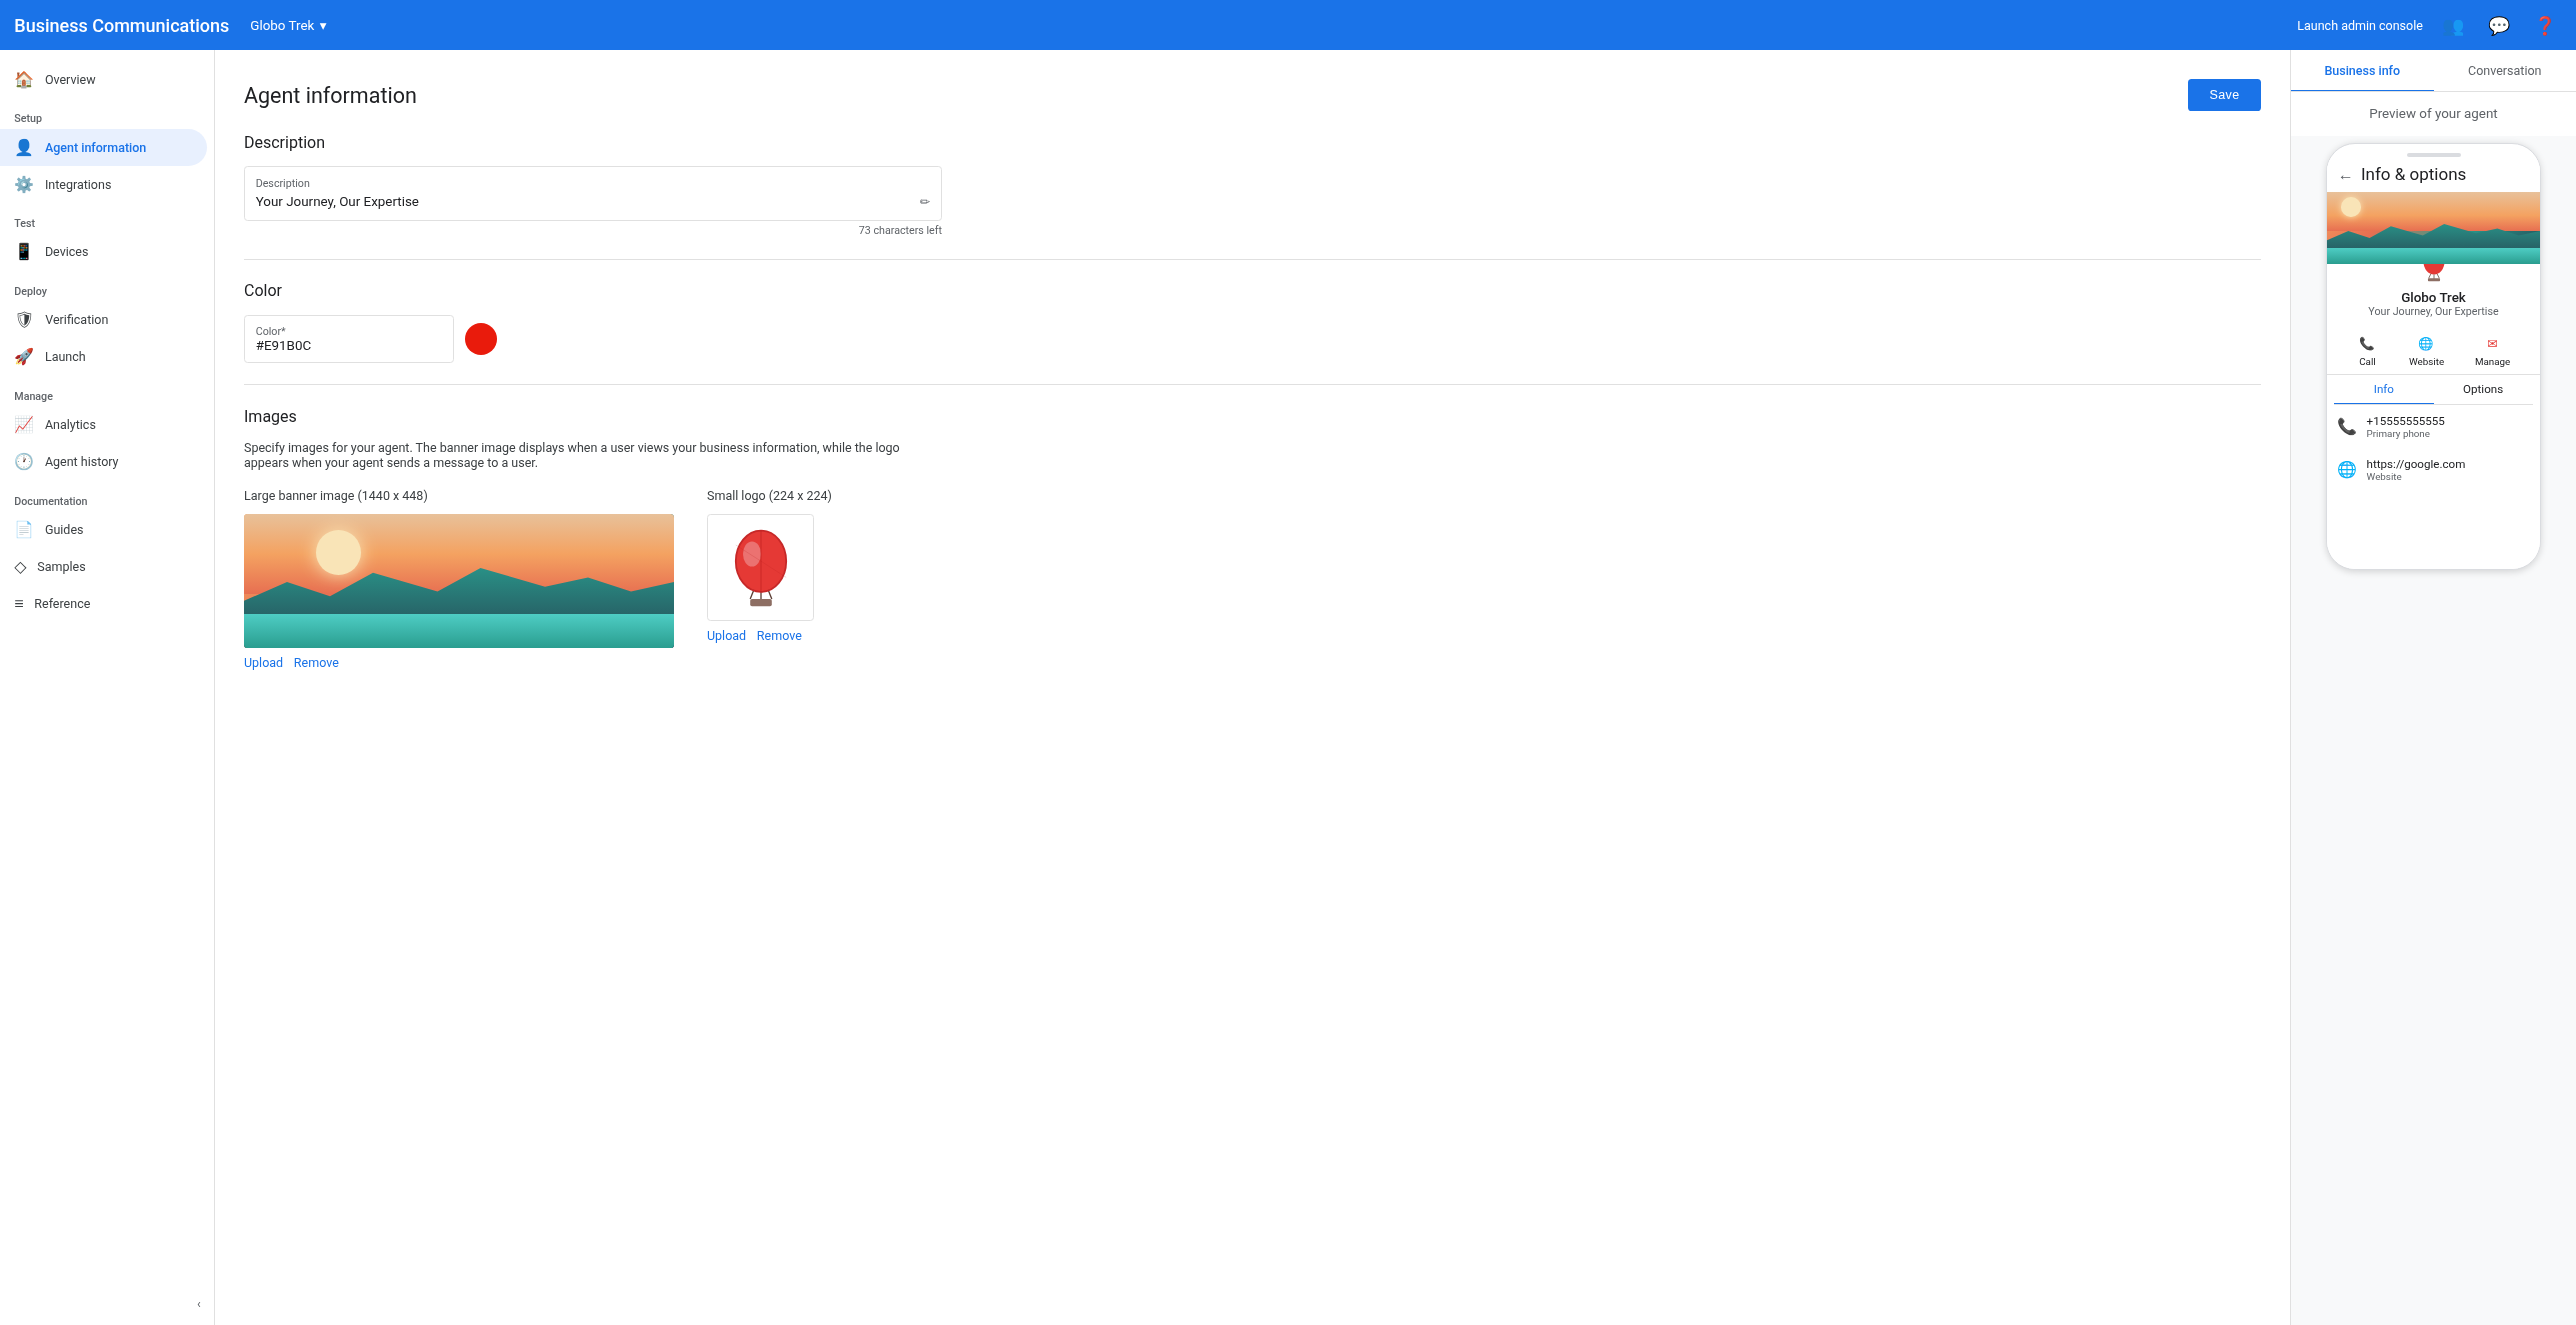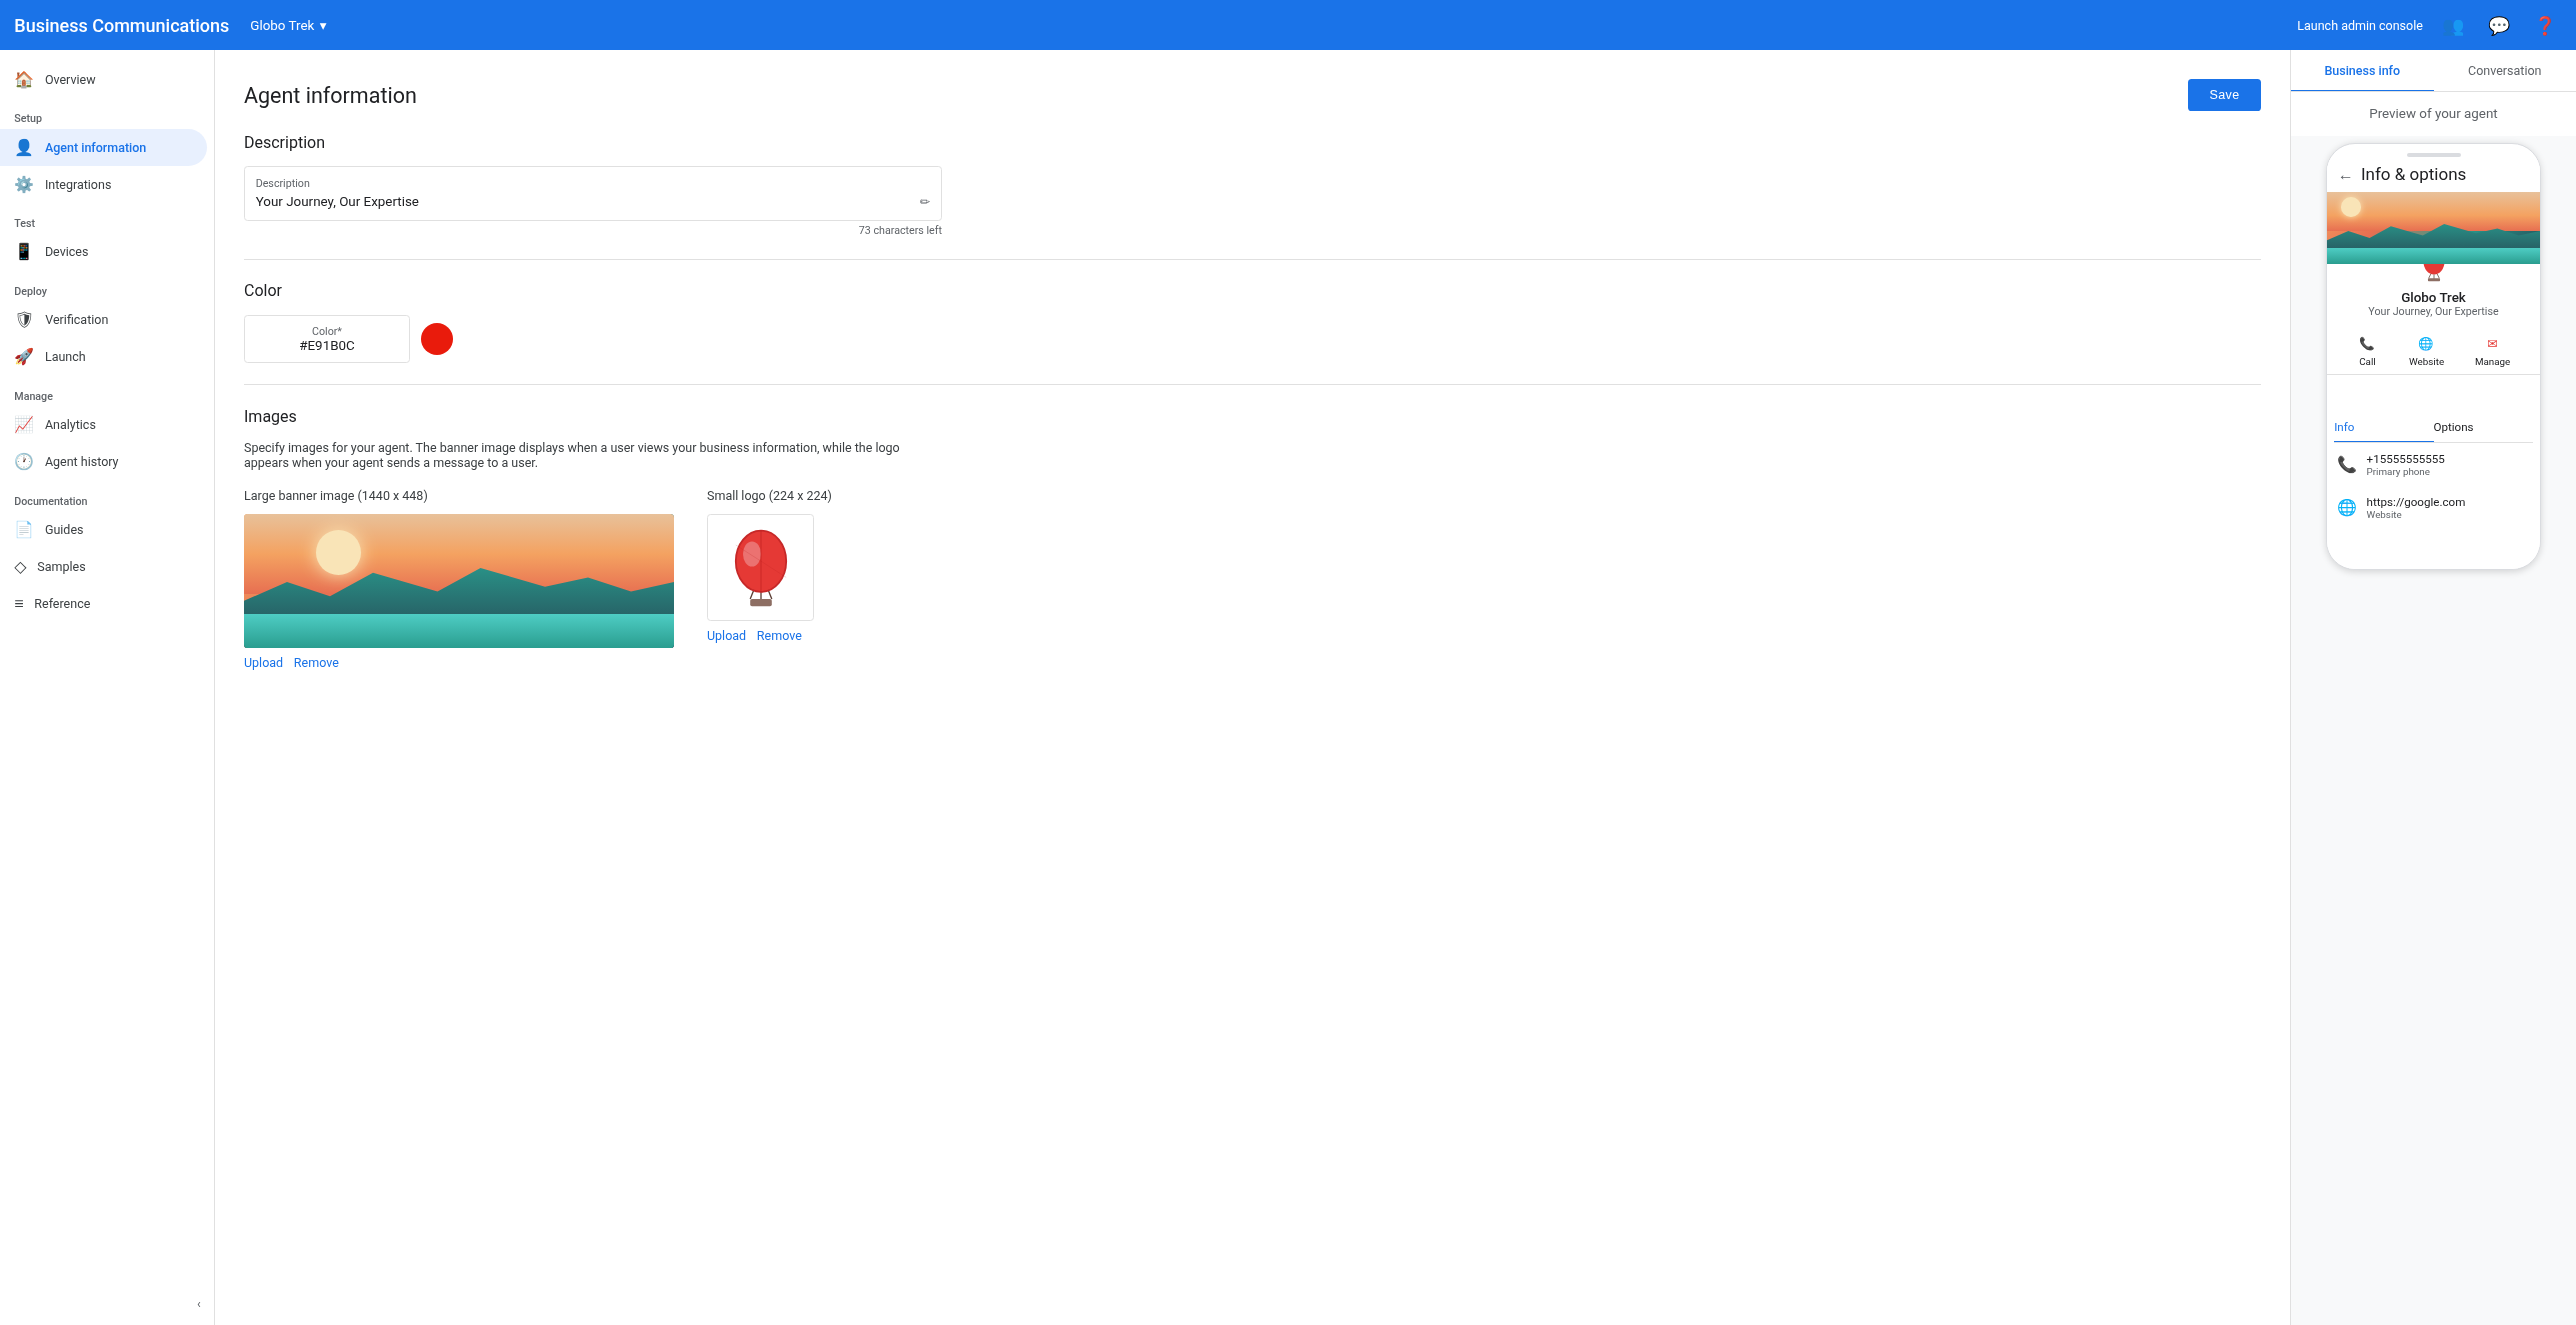--- a/index.html
+++ b/index.html
@@ -190,23 +190,22 @@
     
     .color-field-wrap {
       display: flex;
       align-items: center;
       gap: 10.7px;
     }
     .color-field {
       border: 0.9px solid #e0e0e0;
       border-radius: 3.6px;
       padding: 9px 10.7px;
-      width: 166px;
+      width: 210px;
       position: relative;
-      text-align: center;
     }
     .color-field label {
       font-size: 10.7px;
       color: #5f6368;
       display: block;
     }
     .color-value {
       font-size: 13.4px;
       color: #202124;
     }
@@ -434,21 +433,21 @@
     }
     .phone-action-icon.call { color: #e53935; }
     .phone-action-icon.website { color: #e53935; }
     .phone-action-icon.email { color: #e53935; }
     .phone-info-tabs {
       display: flex;
       border-bottom: 1.8px solid #e0e0e0;
       margin: 0 7.2px;
     }
     .phone-info-tab {
-      flex: 1; text-align: left; padding: 7.2px 0; font-size: 11.6px; cursor: pointer; margin-top: 38px;
+      flex: 1; text-align: center; padding: 7.2px 0; font-size: 11.6px; cursor: pointer;
     }
     .phone-info-tab.active {
       color: #1a73e8;
       border-bottom: 1.8px solid #1a73e8;
     }
     .phone-info-item {
       display: flex;
       align-items: center;
       gap: 9px;
       padding: 9px 10.7px;

